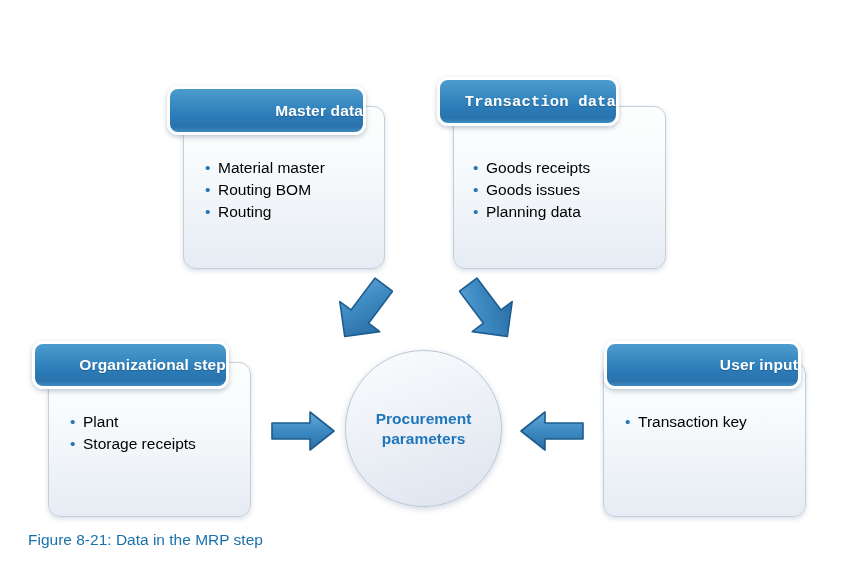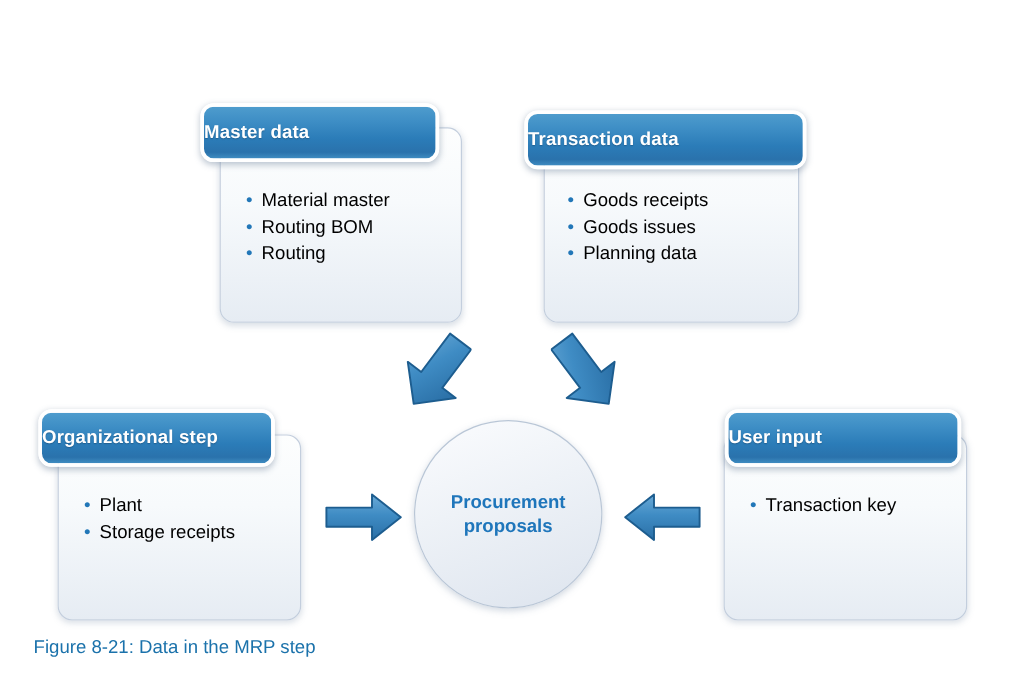--- a/index.html
+++ b/index.html
@@ -44,21 +44,21 @@
                 #4e9ccd 0%,
                 #3f8fc6 26%,
                 #2b7cb8 62%,
                 #2a72ac 88%,
                 #3f8cc1 100%);
     border: 3px solid #ffffff;
     box-sizing: border-box;
     box-shadow: 0 2px 5px rgba(110,130,155,0.45);
     display: flex;
     align-items: center;
-    justify-content: flex-start;
+    justify-content: flex-end;
     z-index: 4;
   }
 
   .card-header-label {
     color: #ffffff;
     font-size: 15.5px;
     font-weight: bold;
     letter-spacing: 0.15px;
     text-shadow: 0 1px 1px rgba(20,60,95,0.45);
     white-space: nowrap;
@@ -144,21 +144,21 @@
     </div>
     <ul class="card-list" style="left:205px; top:157px;">
       <li>Material master</li>
       <li>Routing BOM</li>
       <li>Routing</li>
     </ul>
   </div>
 
   <div class="card">
     <div class="card-body" style="left:453px; top:106px; width:213px; height:163px;"></div>
-    <div class="card-header" style="left:437px; top:92px; width:235px; height:49px;">
+    <div class="card-header" style="left:437px; top:77px; width:182px; height:49px;font-family:Liberation Mono, monospace;">
       <span class="card-header-label">Transaction data</span>
     </div>
     <ul class="card-list" style="left:473px; top:157px;">
       <li>Goods receipts</li>
       <li>Goods issues</li>
       <li>Planning data</li>
     </ul>
   </div>
 
   <div class="card">
@@ -177,21 +177,21 @@
     <div class="card-header" style="left:604px; top:341px; width:197px; height:48px;">
       <span class="card-header-label">User input</span>
     </div>
     <ul class="card-list" style="left:625px; top:411px;">
       <li>Transaction key</li>
     </ul>
   </div>
 
   <div class="center-circle">
     <span class="center-circle-label">Procurement
-proposals</span>
+parameters</span>
   </div>
 
   <svg class="arrow" style="left:335px; top:276px; width:58px; height:70px;" viewBox="0 0 58 70">
     <defs>
       <linearGradient id="gradA" x1="0" y1="0" x2="1" y2="0.6">
         <stop offset="0%" stop-color="#6aa9d6"></stop>
         <stop offset="45%" stop-color="#3f8cc4"></stop>
         <stop offset="100%" stop-color="#2a6fa6"></stop>
       </linearGradient>
     </defs>

